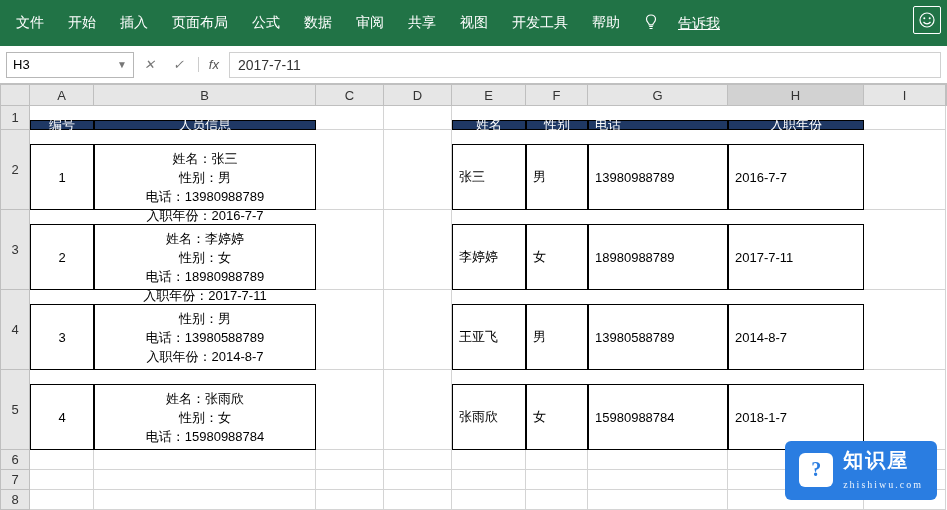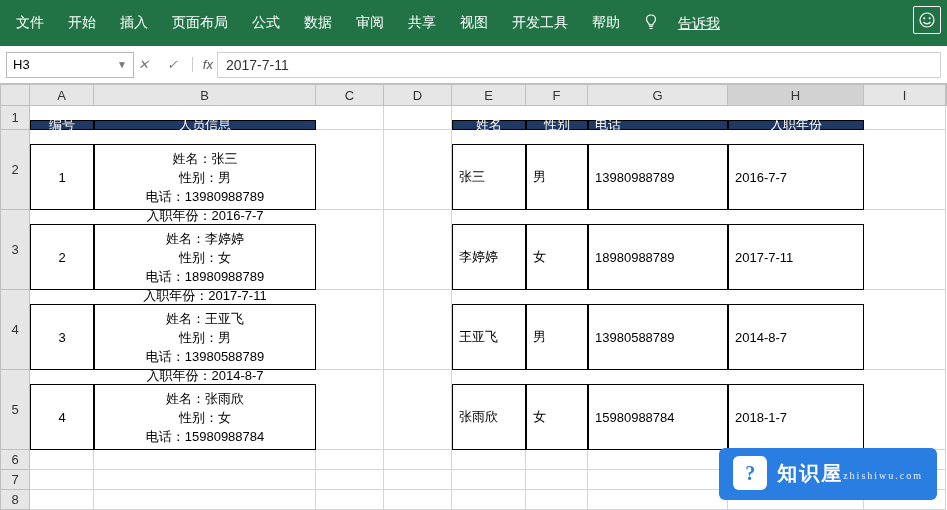--- a/index.html
+++ b/index.html
@@ -6,21 +6,21 @@
 body { font-family: "Microsoft YaHei", Arial, sans-serif; font-size: 13px; background: #fff; width: 947px; height: 510px; overflow: hidden; position: relative; }
 
 
 .ribbon { background: #217346; height: 46px; display: flex; align-items: flex-start; padding: 0 4px; color: #fff; position: relative; }
 .ribbon-tab { padding: 14px 12px; font-size: 14px; cursor: pointer; }
 .ribbon-right { position: absolute; right: 6px; top: 6px; display: flex; align-items: center; gap: 10px; }
 .tell-me { display: flex; align-items: center; gap: 20px; text-decoration: underline; }
 .smiley { width: 28px; height: 28px; border: 1px solid #fff; display: flex; align-items: center; justify-content: center; border-radius: 2px; }
 
 
-.fbar { display: flex; align-items: center; height: 38px; border-bottom: 1px solid #c0c0c0; background: #fff; padding: 4px 6px; }
+.fbar { display: flex; align-items: center; height: 38px; border-bottom: 1px solid #c0c0c0; background: #fff; padding: 4px 6px; gap: 6px; }
 .namebox { width: 128px; height: 26px; border: 1px solid #b7b7b7; display: flex; align-items: center; padding: 0 6px; background: #fff; position: relative; }
 .namebox .dd { margin-left: auto; color: #777; font-size: 10px; }
 .fx-group { display: flex; align-items: center; gap: 10px; color: #777; }
 .fx-btn { padding: 0 4px; font-style: italic; }
 .formula-input { flex: 1; height: 26px; border: 1px solid #d0d0d0; padding: 0 8px; font-size: 14px; color: #333; }
 
 
 .grid-wrap { position: relative; }
 .colheads { display: flex; border: 1px solid #bfbfbf; border-left: none; background: #e6e6e6; height: 22px; }
 .corner { width: 30px; border-right: 1px solid #bfbfbf; border-left: 1px solid #bfbfbf; background: #e6e6e6; }
@@ -39,21 +39,21 @@
 .center { display:flex; align-items:center; justify-content:center; }
 .mid { display:flex; align-items:center; padding:0 6px; }
 
 
 .info { padding: 4px 8px; line-height: 19px; font-size: 13px; color:#000; }
 .info div { white-space: nowrap; text-align: center; }
 
 
 .watermark { position: absolute; right: 10px; bottom: 10px; background: #2a7de1; color:#fff; padding: 8px 14px 10px 14px; border-radius: 6px; display:flex; align-items:center; gap:10px; font-family: "Microsoft YaHei"; }
 .wm-icon { background:#fff; width:34px; height:34px; border-radius:6px; display:flex; align-items:center; justify-content:center; color:#2a7de1; font-weight:700; font-size:20px;}
-.wm-text { display:flex; line-height:1.1;}
+.wm-text { display:flex; flex-direction:column; line-height:1.1;}
 .wm-text .cn { font-size:20px; font-weight:700; letter-spacing:2px;}
 .wm-text .en { font-size:10px; opacity:.9; letter-spacing:2px;margin-top:8px;}
 
 
 .wA{width:64px} .wB{width:222px} .wC{width:68px} .wD{width:68px}
 .wE{width:74px} .wF{width:62px} .wG{width:140px} .wH{width:136px} .wI{width:82px}
 </style>
 </head>
 <body>
 
@@ -164,21 +164,20 @@
       <div class="cell bcell mid wF">女</div>
       <div class="cell bcell mid wG">18980988789</div>
       <div class="cell bcell mid wH">2017-7-11</div>
       <div class="cell wI"></div>
     </div>
 
     <div class="row" style="height:80px">
       <div class="rh">4</div>
       <div class="cell bcell center wA">3</div>
       <div class="cell bcell wB info">
-        <div>姓名：王亚飞</div>
         <div>性别：男</div>
         <div>电话：13980588789</div>
         <div>入职年份：2014-8-7</div>
       </div>
       <div class="cell wC"></div>
       <div class="cell wD"></div>
       <div class="cell bcell mid wE">王亚飞</div>
       <div class="cell bcell mid wF">男</div>
       <div class="cell bcell mid wG">13980588789</div>
       <div class="cell bcell mid wH">2014-8-7</div>

